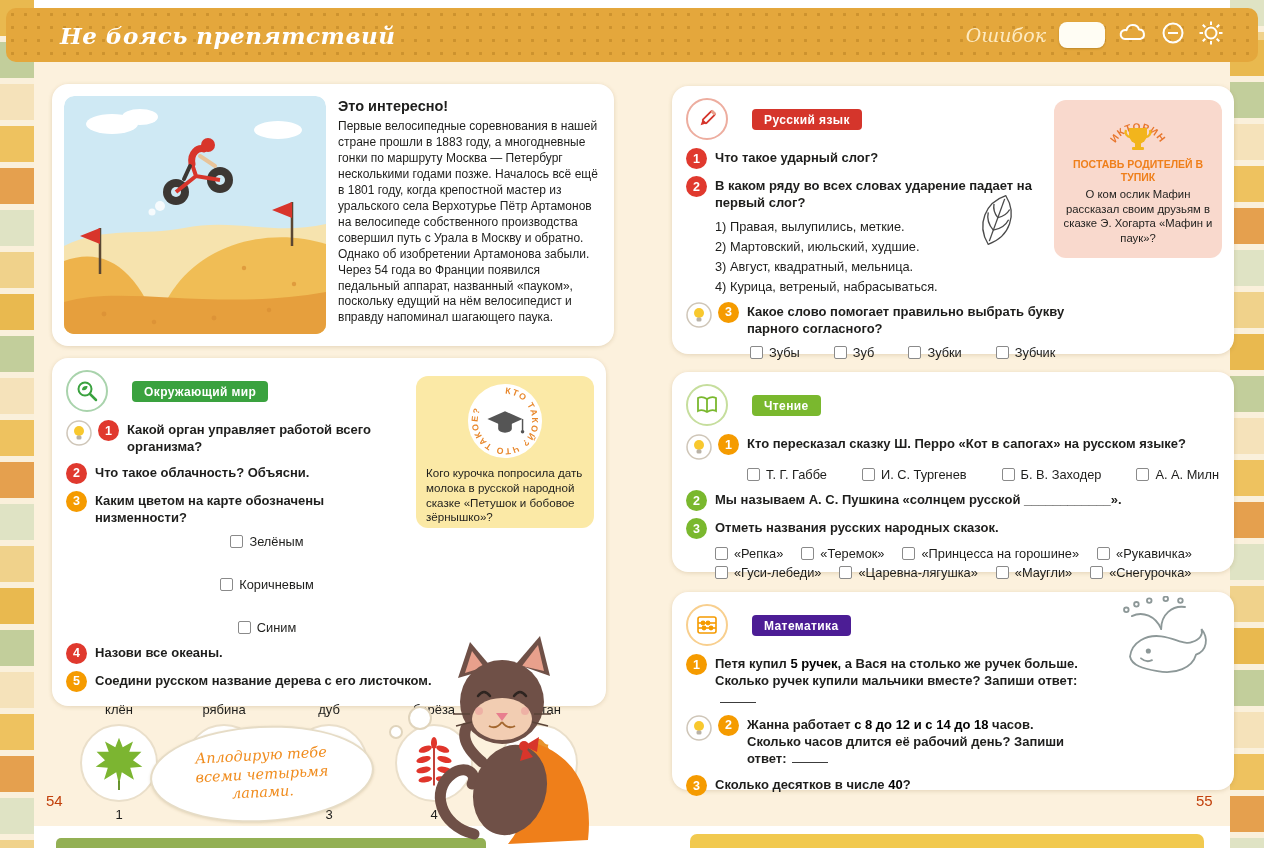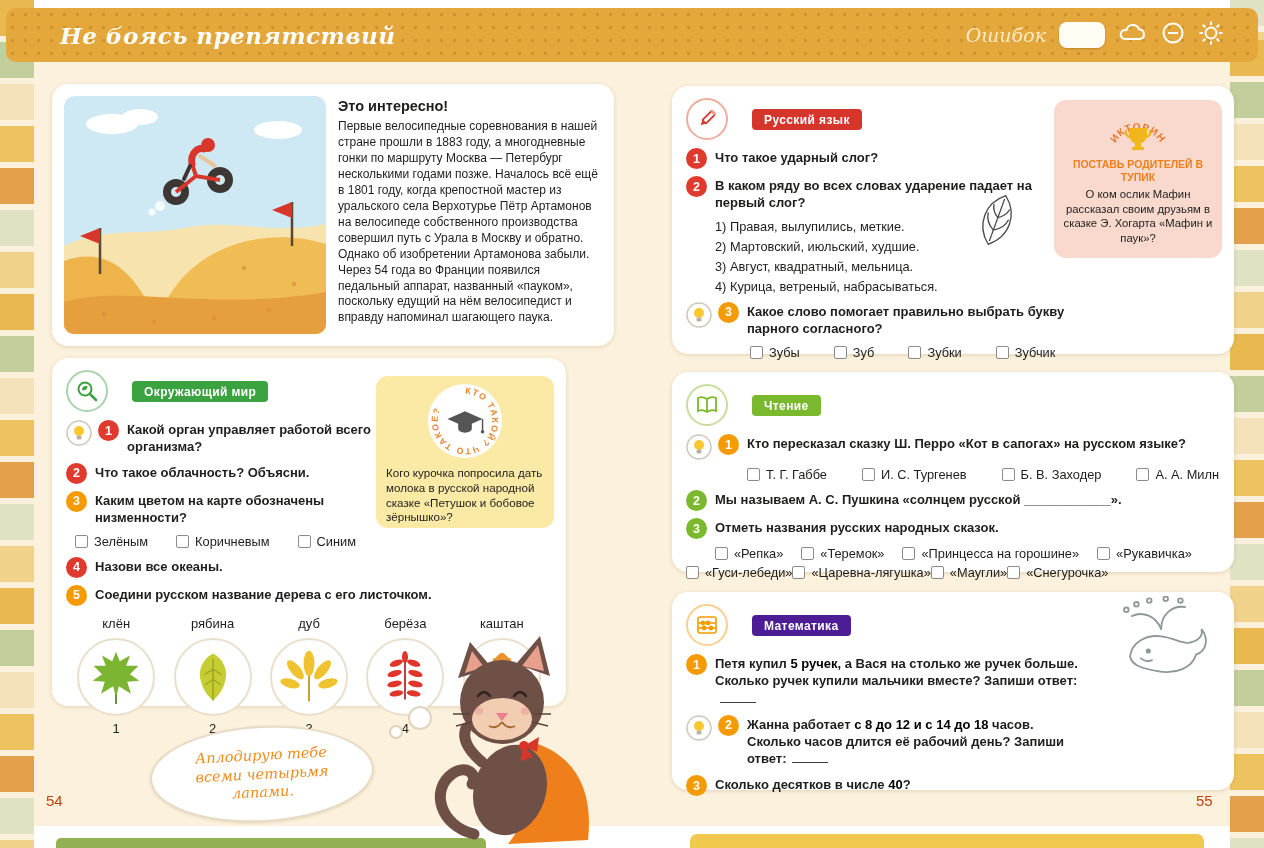--- a/index.html
+++ b/index.html
@@ -24,21 +24,21 @@
         background-image:radial-gradient(rgba(176,120,28,.45) 1.4px, transparent 1.6px);background-size:13px 13px;}
   .band-title{margin-left:54px;font-family:"DejaVu Serif",serif;font-style:italic;font-weight:bold;
         font-size:23px;color:#ffffff;letter-spacing:.5px;}
   .band-right{margin-left:auto;margin-right:34px;display:flex;align-items:center;gap:13px;}
   .errors-label{font-family:"DejaVu Serif",serif;font-style:italic;font-size:19px;color:#fdeac0;}
   .errors-box{width:46px;height:26px;background:#fffdf4;border-radius:8px;box-shadow:0 1px 2px rgba(140,95,15,.45);}
   
   .card{position:absolute;background:#fff;border-radius:16px;box-shadow:0 1px 4px rgba(140,110,50,.22);
         box-sizing:border-box;z-index:2;}
   #card-fact{left:52px;top:84px;width:562px;height:262px;padding:12px;display:flex;gap:12px;}
-  #card-world{left:52px;top:358px;width:514px;height:348px;padding:12px 14px;}
+  #card-world{left:52px;top:358px;width:554px;height:348px;padding:12px 14px;}
   #card-rus{left:672px;top:86px;width:562px;height:268px;padding:12px 14px;}
   #card-read{left:672px;top:372px;width:562px;height:200px;padding:12px 14px;}
   #card-math{left:672px;top:592px;width:562px;height:198px;padding:12px 14px;}
   .illo{width:262px;height:238px;border-radius:10px;overflow:hidden;flex:none;}
   .fact-title{font-weight:bold;font-size:14.5px;margin:2px 0 5px;}
   .fact-body{font-size:12px;line-height:1.33;}
   
   .sec-head{display:flex;align-items:center;gap:24px;margin-bottom:8px;}
   .sec-icon{width:38px;height:38px;border-radius:50%;background:#fff;display:flex;align-items:center;
         justify-content:center;flex:none;}
@@ -210,21 +210,21 @@
       <div class="qt">Какой орган управляет работой всего организма?</div>
     </div>
     <div class="q-row mw352">
       <span class="num c-red">2</span>
       <div class="qt">Что такое облачность? Объясни.</div>
     </div>
     <div class="q-row mw352">
       <span class="num c-orange">3</span>
       <div class="qt">Каким цветом на карте обозначены низменности?</div>
     </div>
-    <div class="opts" style="margin-left:9px;gap:28px;max-width:352px;">
+    <div class="opts" style="margin-left:25px;gap:28px;max-width:352px;flex-direction:column;">
       <span class="opt">
           <span class="cb"></span>
           <span>Зелёным</span>
         </span>
       <span class="opt">
           <span class="cb"></span>
           <span>Коричневым</span>
         </span>
       <span class="opt">
           <span class="cb"></span>
@@ -451,21 +451,21 @@
         </span>
       <span class="opt">
           <span class="cb"></span>
           <span>«Принцесса на горошине»</span>
         </span>
       <span class="opt">
           <span class="cb"></span>
           <span>«Рукавичка»</span>
         </span>
     </div>
-    <div class="opts" style="">
+    <div class="opts" style="margin-left:29px;gap:18px;">
       <span class="opt">
           <span class="cb"></span>
           <span>«Гуси-лебеди»</span>
         </span>
       <span class="opt">
           <span class="cb"></span>
           <span>«Царевна-лягушка»</span>
         </span>
       <span class="opt">
           <span class="cb"></span>

